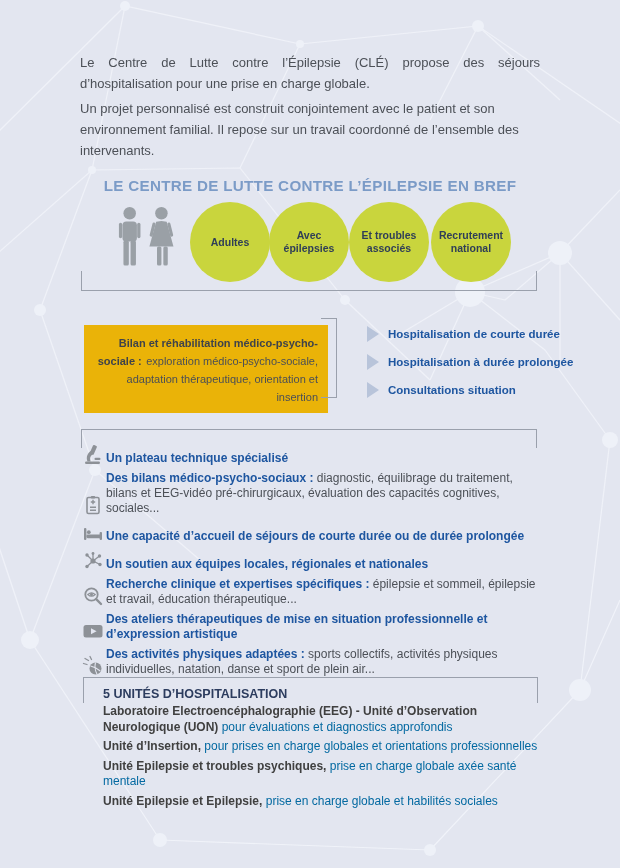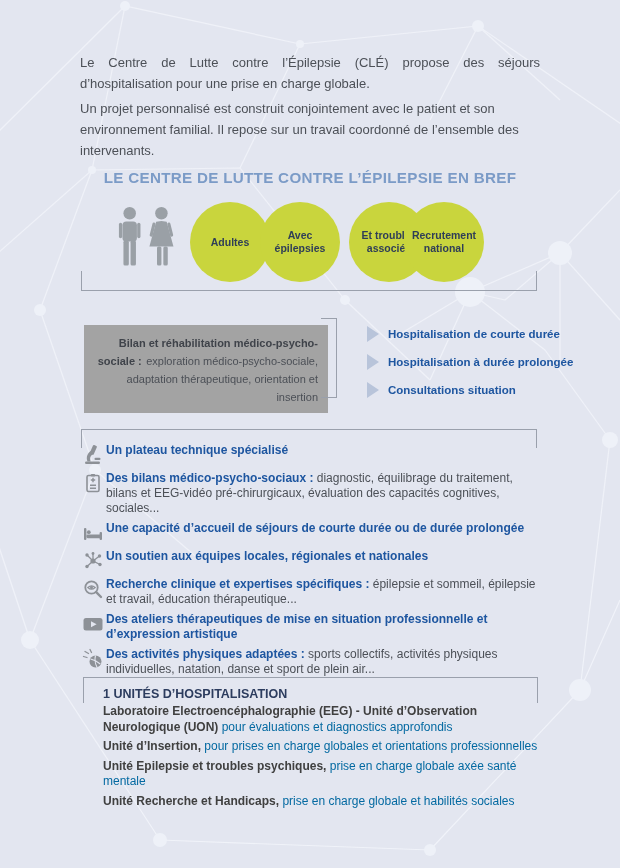--- a/index.html
+++ b/index.html
@@ -9,58 +9,58 @@
   }
   .bg{position:absolute;inset:0;z-index:0;}
   .layer{position:absolute;z-index:1;}
 
   
   .intro{left:80px;top:52px;width:460px;}
   .intro p{margin:0 0 4px 0;font-size:13px;line-height:21px;color:#4c5057;}
   .intro p.justified{text-align:justify;}
 
   
-  .overview-heading{left:0;right:0;top:169px;text-align:center;margin:0;
+  .overview-heading{left:0;right:0;top:169px;text-align:center;margin:8px;
     font-size:15.2px;font-weight:bold;letter-spacing:.3px;color:#7b9bc7;white-space:nowrap;}
 
   
   .pictograms{left:116px;top:206px;width:62px;height:75px;}
   .circle{position:absolute;top:202px;width:80px;height:80px;border-radius:50%;
     background:#c9d53d;display:flex;align-items:center;justify-content:center;
     text-align:center;font-weight:bold;font-size:10.5px;line-height:13px;color:#2f3e57;
     box-sizing:border-box;padding:0 9px;z-index:1;}
-  .c1{left:190px;text-align:center;} .c2{left:260px;} .c3{left:349px;} .c4{left:404px;}
+  .c1{left:190px;text-align:center;} .c2{left:269px;} .c3{left:349px;} .c4{left:431px;}
 
   
   .bracket{border:0 solid #9aa0ac;box-sizing:border-box;}
   .circles-bracket{left:81px;top:271px;width:456px;height:20px;
     border-left-width:1.5px;border-right-width:1.5px;border-bottom-width:1.5px;}
   .mid-bracket{left:81px;top:429px;width:456px;height:19px;
     border-left-width:1.5px;border-right-width:1.5px;border-top-width:1.5px;}
   .box-bracket{left:321px;top:318px;width:16px;height:80px;
     border-top-width:1.5px;border-right-width:1.5px;border-bottom-width:1.5px;}
   .units-bracket{left:83px;top:677px;width:455px;height:26px;
     border-left-width:1.5px;border-right-width:1.5px;border-top-width:1.5px;}
 
   
-  .care-box{left:84px;top:325px;width:244px;min-height:70px;background:#a3a3a3;
+  .care-box{left:84px;top:325px;width:244px;min-height:70px;background:#eab308;
     box-sizing:border-box;padding:8px 10px;text-align:right;}
   .care-box-title{font-weight:bold;font-size:11px;line-height:14px;color:#3f434a;}
   .care-box-text{font-size:11px;line-height:14px;color:#4b4f56;}
 
   
   .outcomes{left:349px;top:322px;width:265px;}
   .outcome{display:flex;align-items:center;height:23px;margin-bottom:5px;padding-left:18px;}
   .tri{width:0;height:0;border-top:8px solid transparent;border-bottom:8px solid transparent;
     border-left:12px solid #b8c4da;margin-right:9px;flex:0 0 auto;}
   .outcome-label{font-weight:bold;font-size:11.5px;color:#1e56a0;white-space:nowrap;}
 
   
   .services{left:80px;top:443px;width:462px;}
-  .svc{display:flex;margin-bottom:5px;}
+  .svc{display:flex;margin-bottom:5px;align-items:flex-end;}
   .svc-icon{flex:0 0 26px;width:26px;display:flex;justify-content:center;padding-top:1px;}
   .svc-text{font-size:12px;line-height:15px;}
   .svc-title{font-weight:bold;color:#1e56a0;}
   .svc-desc{color:#4c5057;}
 
   
   .units{left:103px;top:687px;width:437px;}
   .units-heading{margin:0 0 3px 0;font-size:12.5px;font-weight:bold;color:#2c3c5e;}
   .unit{margin:0 0 4px 0;font-size:12px;line-height:15.5px;}
   .unit-name{font-weight:bold;color:#404040;margin-top:17px;}
@@ -258,20 +258,20 @@
           <path d="M8.5 11 q5 1 9.8 5 M13.5 7.5 q-1.5 6 1.5 11.8" stroke="#e3e6f0" stroke-width="1.1" fill="none"></path>
         </svg>
       </span>
       <span class="svc-text"><span class="svc-title">Des activités physiques adaptées :</span><span class="svc-desc"> sports collectifs, activités physiques individuelles, natation, danse et sport de plein air...</span></span>
     </div>
 
   </div>
 
   <div class="layer bracket units-bracket"></div>
   <div class="layer units">
-    <p class="units-heading">1 UNITÉS D’HOSPITALISATION</p>
+    <p class="units-heading">5 UNITÉS D’HOSPITALISATION</p>
     <p class="unit"><span class="unit-name">Laboratoire Electroencéphalographie (EEG) - Unité d’Observation Neurologique (UON)</span><span class="unit-desc"> pour évaluations et diagnostics approfondis</span></p>
     <p class="unit"><span class="unit-name">Unité d’Insertion,</span><span class="unit-desc"> pour prises en charge globales et orientations professionnelles</span></p>
     <p class="unit"><span class="unit-name">Unité Epilepsie et troubles psychiques,</span><span class="unit-desc"> prise en charge globale axée santé mentale</span></p>
-    <p class="unit"><span class="unit-name">Unité Recherche et Handicaps,</span><span class="unit-desc"> prise en charge globale et habilités sociales</span></p>
+    <p class="unit"><span class="unit-name">Unité Epilepsie et Epilepsie,</span><span class="unit-desc"> prise en charge globale et habilités sociales</span></p>
   </div>
 
 </div>
 
 </body></html>

